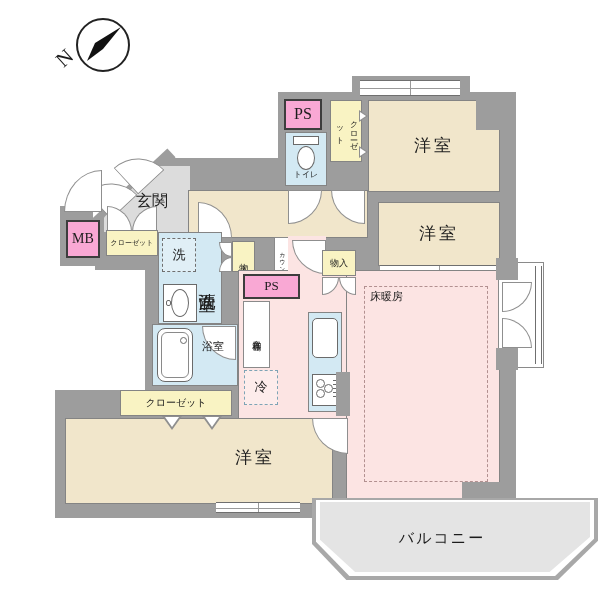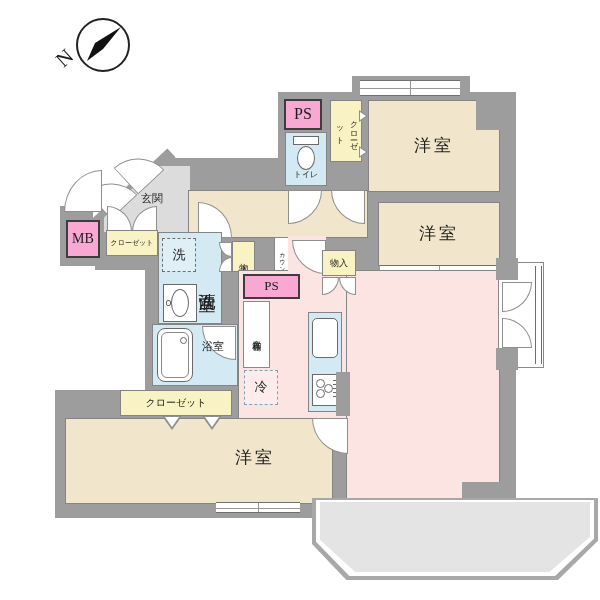--- a/index.html
+++ b/index.html
@@ -87,21 +87,21 @@
 
   <div class="room beige" style="left:378px;top:202px;width:122px;height:64px;">
     <span class="lbl" style="font-size:17px;letter-spacing:3px;">洋室</span>
   </div>
   <div class="win win-h" style="left:380px;top:265px;width:118px;height:9px;">
     <div class="win-mid-h"></div>
       <div class="win-tick"></div>
   </div>
 
   <div class="abs egray" style="left:104px;top:166px;width:86px;height:66px;clip-path:polygon(0 100%,0 78%,58% 0,100% 0,100% 100%);"></div>
-  <div class="abs lbl" style="left:122px;top:192px;width:60px;font-size:11px;">玄関</div>
+  <div class="abs lbl" style="left:122px;top:192px;width:60px;font-size:16px;">玄関</div>
 
   <div class="abs beige" style="left:188px;top:190px;width:180px;height:48px;border:1px solid #848484;box-sizing:border-box;"></div>
 
   <div class="fan" style="left:94px;top:176px;width:36px;height:36px;border-radius:0 100% 0 0;transform:rotate(-43deg);"></div>
   <div class="fan" style="left:121px;top:151px;width:36px;height:36px;border-radius:0 100% 0 0;transform:rotate(-43deg);"></div>
 
   <div class="fan" style="left:64px;top:170px;width:38px;height:42px;border-radius:100% 0 0 0;"></div>
   <div class="wbox" style="left:66px;top:220px;width:34px;height:38px;">
     <span class="lbl" style="font-size:14px;">MB</span>
   </div>
@@ -134,20 +134,23 @@
   <div class="tbox" style="left:274px;top:237px;width:16px;height:49px;">
     <span class="vtext lbl" style="font-size:6px;letter-spacing:0;">カウンター</span>
   </div>
 
   <div class="abs pink" style="left:346px;top:270px;width:154px;height:235px;border:1px solid #848484;box-sizing:border-box;"></div>
   <div class="abs pink" style="left:238px;top:270px;width:109px;height:155px;border:1px solid #848484;box-sizing:border-box;"></div>
   <div class="abs pink" style="left:288px;top:236px;width:38px;height:40px;"></div>
   <div class="fan" style="left:292px;top:240px;width:34px;height:34px;border-radius:0 0 0 100%;"></div>
   <div class="wall" style="left:462px;top:482px;width:38px;height:24px;"></div>
 
+  <div class="abs" style="left:364px;top:286px;width:124px;height:196px;border:1px dashed #b29090;box-sizing:border-box;">
+    <span class="lbl" style="position:absolute;left:5px;top:3px;font-size:11px;">床暖房</span>
+  </div>
 
   <div class="room yellow" style="left:322px;top:250px;width:34px;height:26px;">
     <span class="lbl" style="font-size:9px;">物入</span>
   </div>
   <div class="fan" style="left:322px;top:277px;width:17px;height:18px;border-radius:0 0 100% 0;"></div>
   <div class="fan" style="left:339px;top:277px;width:17px;height:18px;border-radius:0 0 0 100%;"></div>
 
   <div class="wbox" style="left:243px;top:274px;width:57px;height:25px;">
     <span class="lbl" style="font-size:13px;">PS</span>
   </div>
@@ -194,20 +197,21 @@
       <div class="win-tick"></div>
   </div>
   <div class="win win-h" style="left:374px;top:504px;width:88px;height:11px;">
     <div class="win-mid-h"></div>
       <div class="win-tick"></div>
   </div>
 
   <div class="abs" style="left:312px;top:498px;width:286px;height:82px;background:#a8a8a8;clip-path:polygon(0 0,100% 0,100% 52%,86% 100%,12% 100%,0 56%);"></div>
   <div class="abs" style="left:316px;top:500px;width:278px;height:76px;background:#ffffff;clip-path:polygon(0 0,100% 0,100% 51%,86% 100%,12% 100%,0 55%);"></div>
   <div class="abs" style="left:320px;top:502px;width:270px;height:70px;background:#e4e4e4;clip-path:polygon(0 0,100% 0,100% 50%,85% 100%,13% 100%,0 54%);"></div>
+  <div class="abs lbl" style="left:372px;top:530px;width:140px;font-size:15px;letter-spacing:2px;">バルコニー</div>
 
   <div class="abs" style="left:498px;top:262px;width:46px;height:106px;background:#fff;border:1px solid #8a8a8a;box-sizing:border-box;"></div>
   <div class="win win-v" style="left:535px;top:266px;width:7px;height:98px;"></div>
   <div class="wall" style="left:496px;top:258px;width:22px;height:22px;"></div>
   <div class="wall" style="left:496px;top:348px;width:22px;height:22px;"></div>
   <div class="fan" style="left:502px;top:282px;width:30px;height:30px;border-radius:0 0 100% 0;"></div>
   <div class="fan" style="left:502px;top:318px;width:30px;height:30px;border-radius:0 100% 0 0;"></div>
 
 </div>
 

